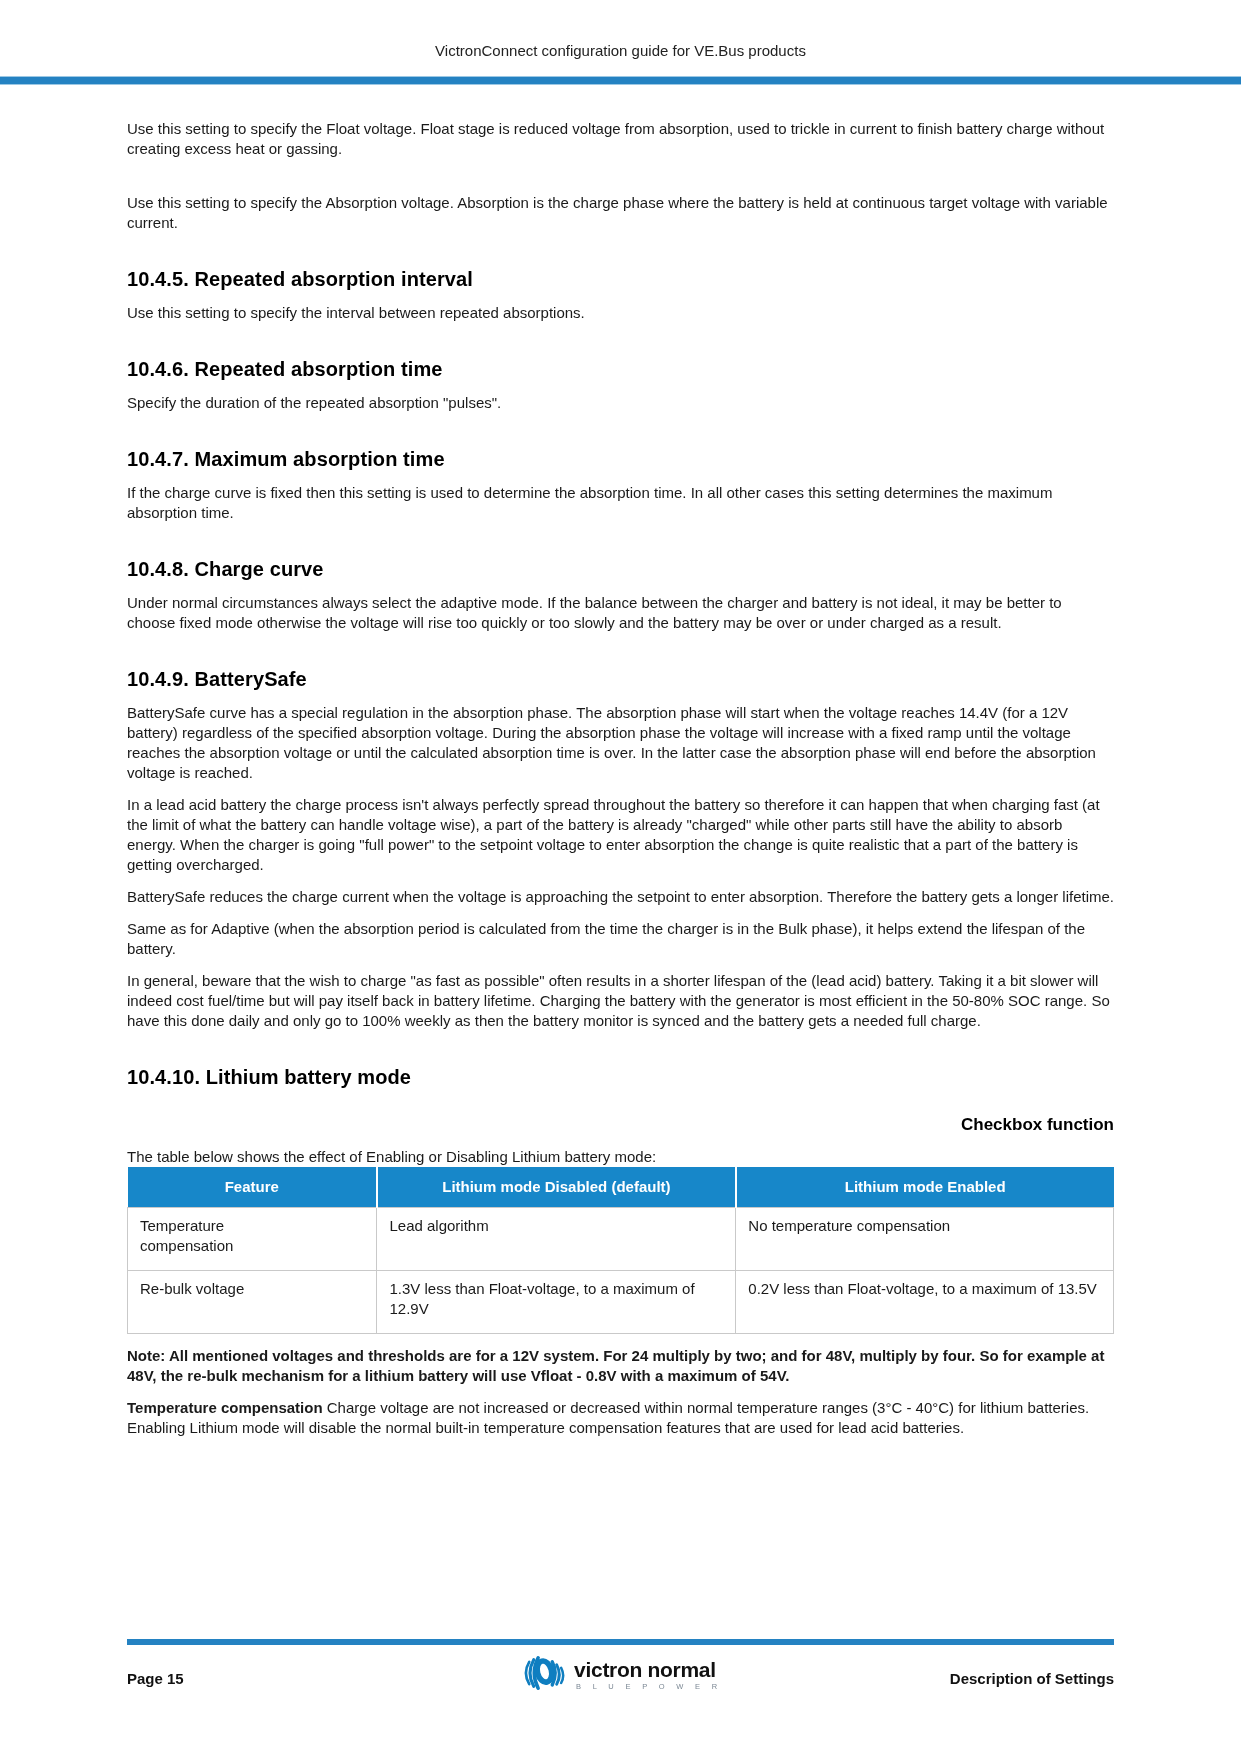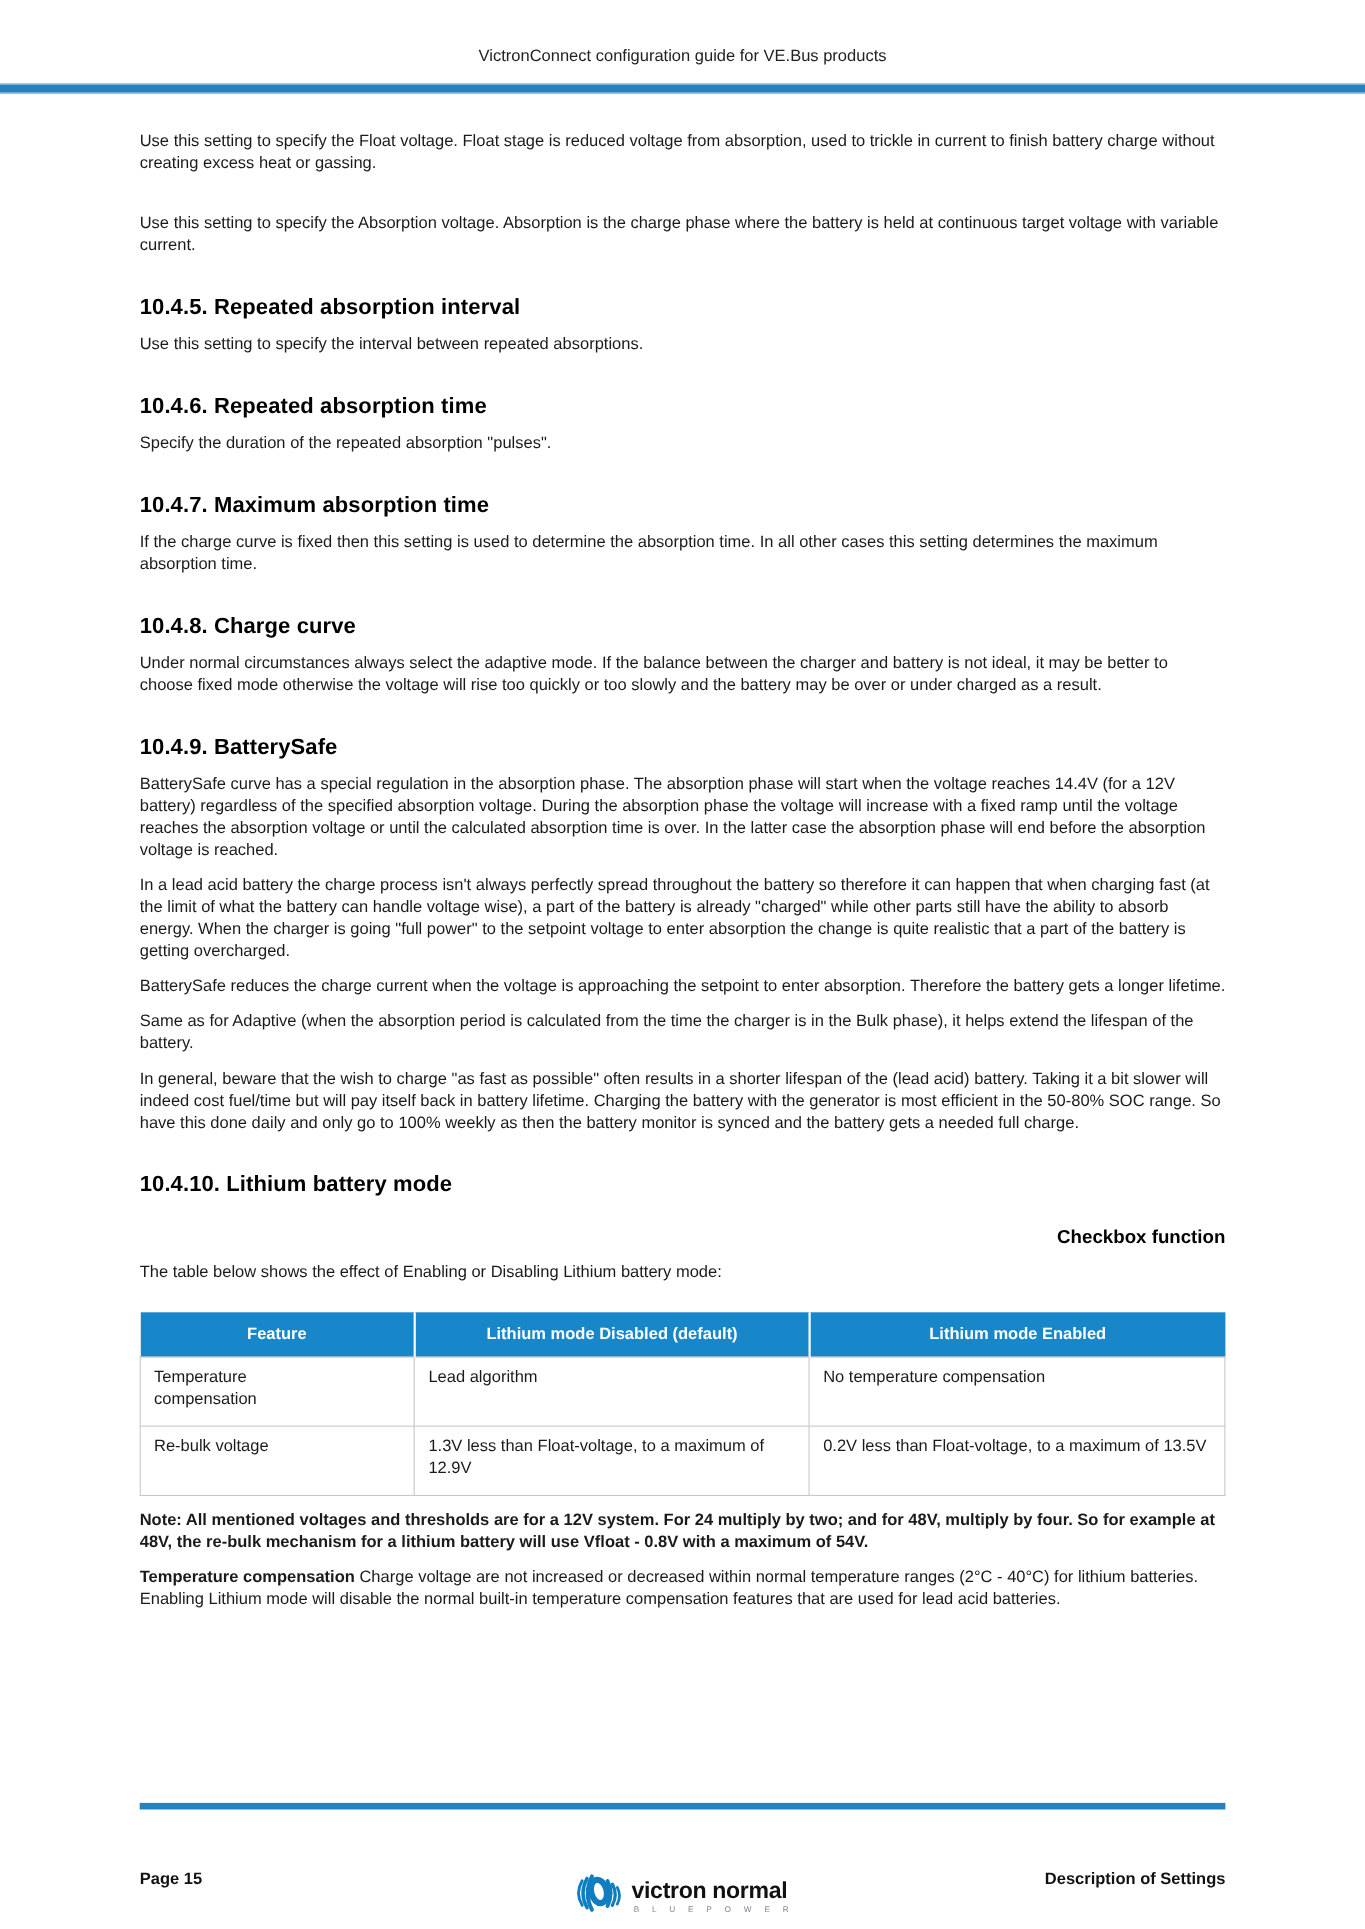--- a/index.html
+++ b/index.html
@@ -43,21 +43,21 @@
   .subheading{
     margin:26px 0 0 0;
     font-size:17px;
     line-height:20px;
     font-weight:bold;
     color:#000000;
     text-align:right;
   }
   .table-intro{margin-top:6px;}
   .feature-table{
-    margin-top:26px;
+    margin-top:0;
     width:100%;
     border-collapse:collapse;
     font-size:15px;
   }
   .feature-table th{
     background:#1787c9;
     color:#ffffff;
     font-weight:bold;
     text-align:center;
     padding:10px 8px;
@@ -80,24 +80,24 @@
   .temp-para{margin-top:14px;}
   .bold{font-weight:bold;}
   .footer-rule{
     position:absolute;
     left:127px;top:1639px;
     width:987px;height:6px;
     background:#2482c2;
   }
   .footer{
     position:absolute;
-    left:127px;top:1700px;
+    left:127px;top:1652px;
     width:987px;height:52px;
     display:flex;
-    align-items:flex-start;
+    align-items:center;
     justify-content:space-between;
   }
   .footer-label{
     font-size:15px;
     font-weight:bold;
     color:#111111;
   }
   .logo{
     position:absolute;
     left:50%;top:2px;
@@ -199,21 +199,21 @@
           <tr>
             <td>Re-bulk voltage</td>
             <td>1.3V less than Float-voltage, to a maximum of 12.9V</td>
             <td>0.2V less than Float-voltage, to a maximum of 13.5V</td>
           </tr>
         </tbody>
       </table>
 
       <p class="note-para">Note: All mentioned voltages and thresholds are for a 12V system. For 24 multiply by two; and for 48V, multiply by four. So for example at 48V, the re-bulk mechanism for a lithium battery will use Vfloat - 0.8V with a maximum of 54V.</p>
 
-      <p class="temp-para"><span class="bold">Temperature compensation</span><span> Charge voltage are not increased or decreased within normal temperature ranges (2°C - 40°C) for lithium batteries. Enabling Lithium mode will disable the normal built-in temperature compensation features that are used for lead acid batteries.</span></p>
+      <p class="temp-para"><span class="bold">Temperature compensation</span><span> Charge voltage are not increased or decreased within normal temperature ranges (3°C - 40°C) for lithium batteries. Enabling Lithium mode will disable the normal built-in temperature compensation features that are used for lead acid batteries.</span></p>
     </div>
 
   </div>
 
   <div class="footer-rule"></div>
 
   <div class="footer">
     <div class="footer-label">Page 15</div>
 
     <div class="logo">

